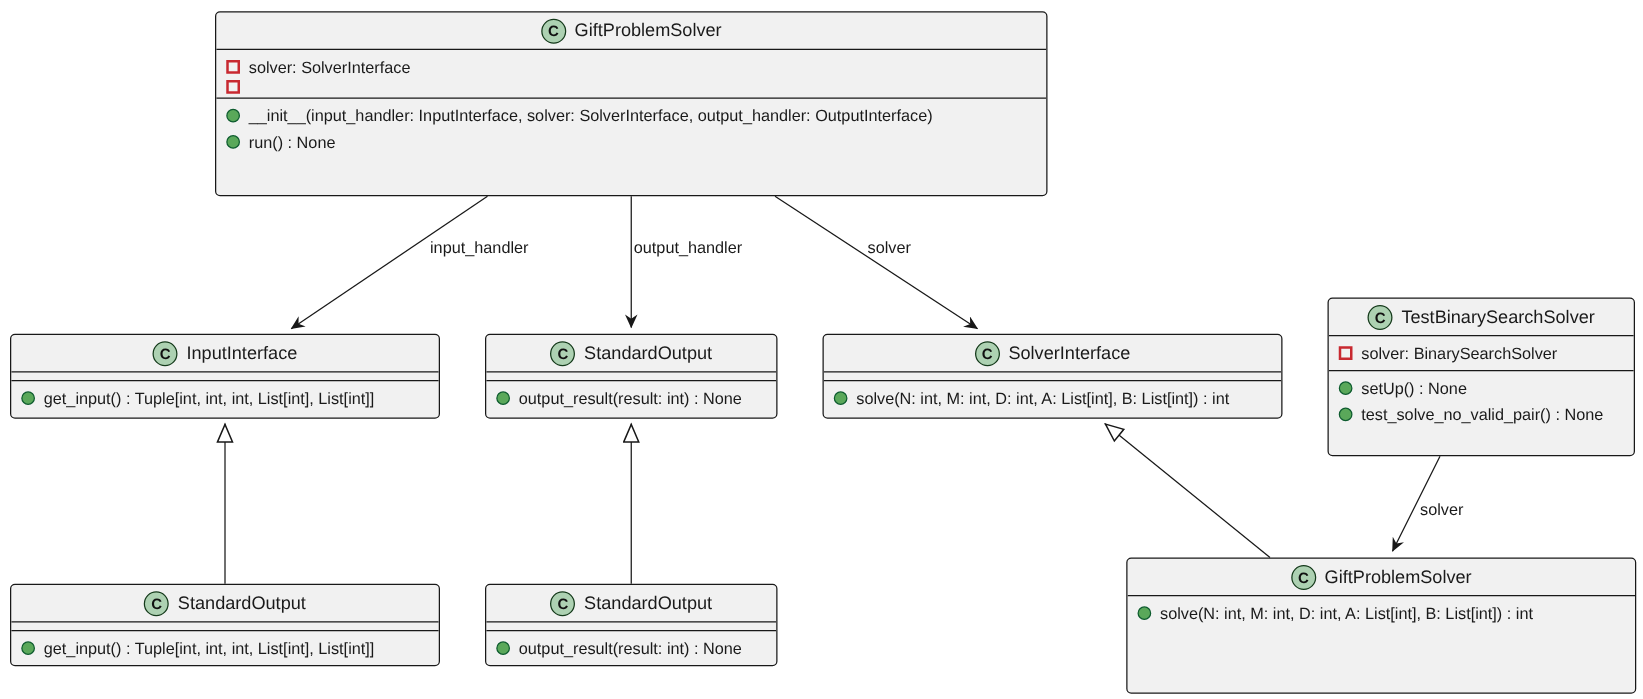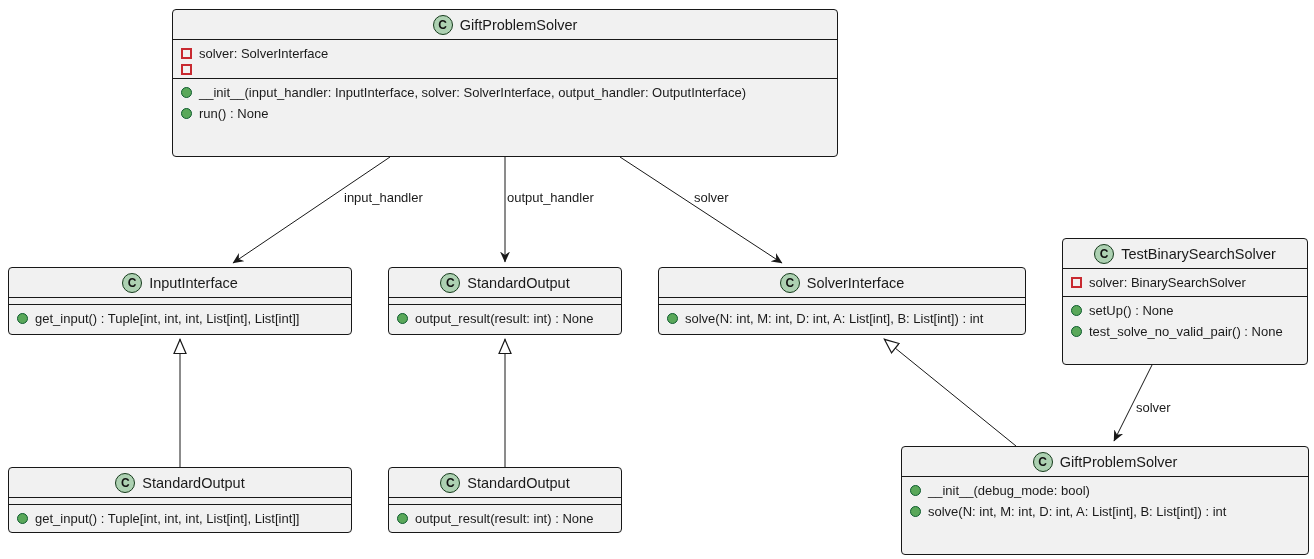--- a/index.html
+++ b/index.html
@@ -192,22 +192,18 @@
   </div>
 
   <div class="uml-class" style="left:901px;top:446px;width:408px;height:109px;">
     <div class="uml-header">
       <span class="circle">C</span>
       <span>GiftProblemSolver</span>
     </div>
     <div class="compartment">
       <div class="row">
           <span class="micon"></span>
-          <span>__init__(debug_mode: bool)</span>
-        </div>
-      <div class="row">
-          <span class="micon"></span>
           <span>solve(N: int, M: int, D: int, A: List[int], B: List[int]) : int</span>
         </div>
     </div>
   </div>
 
 </div>
 
 </body></html>

